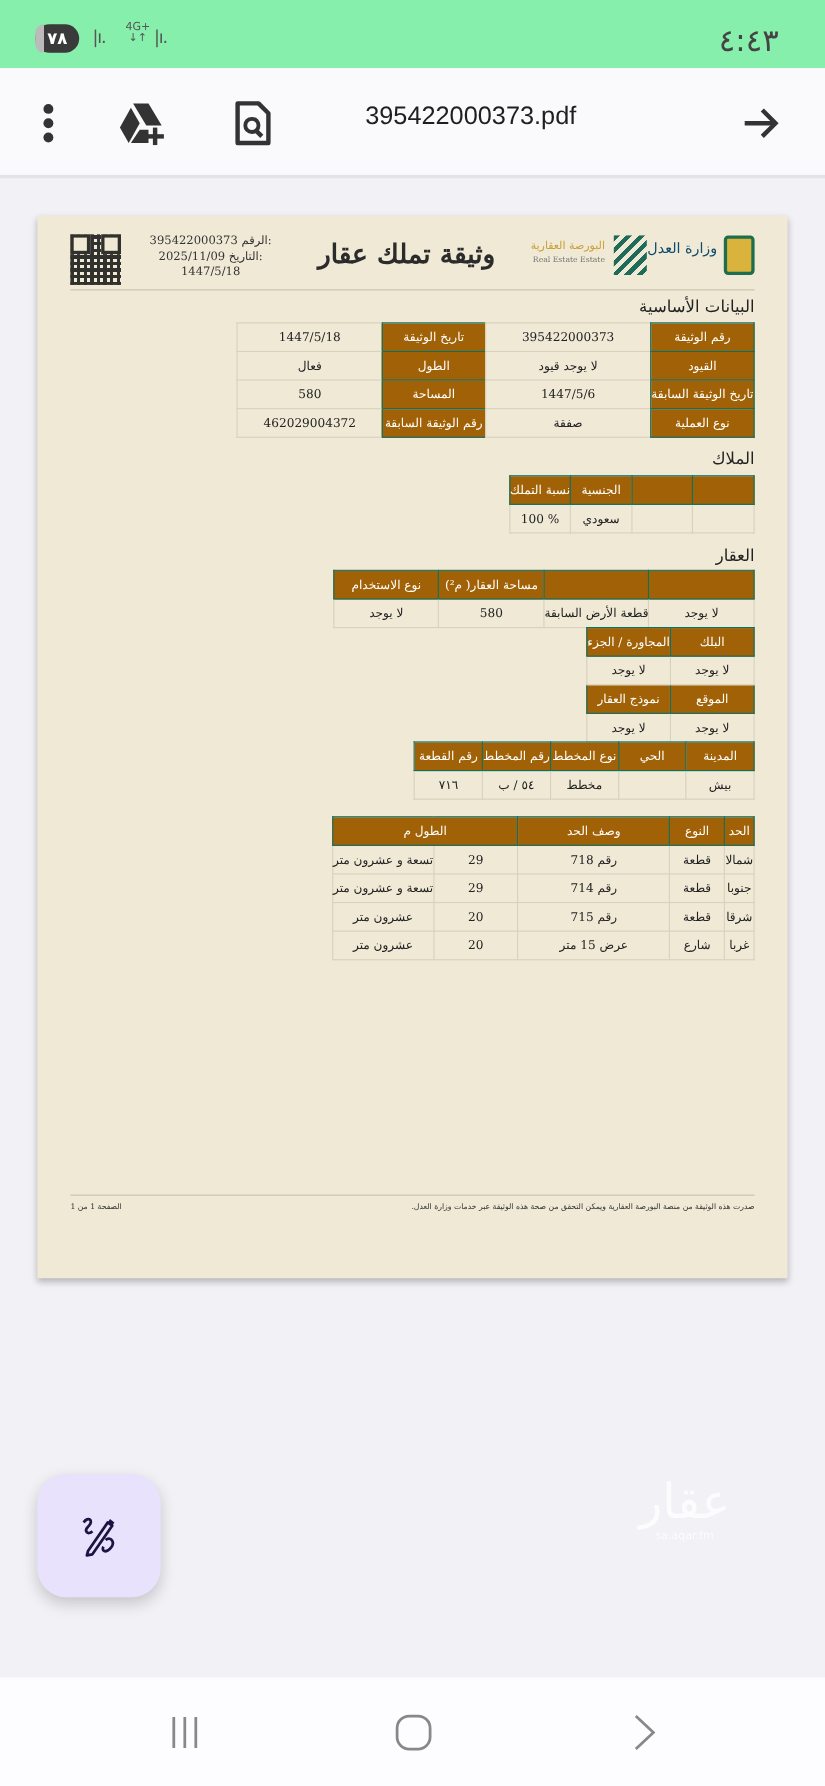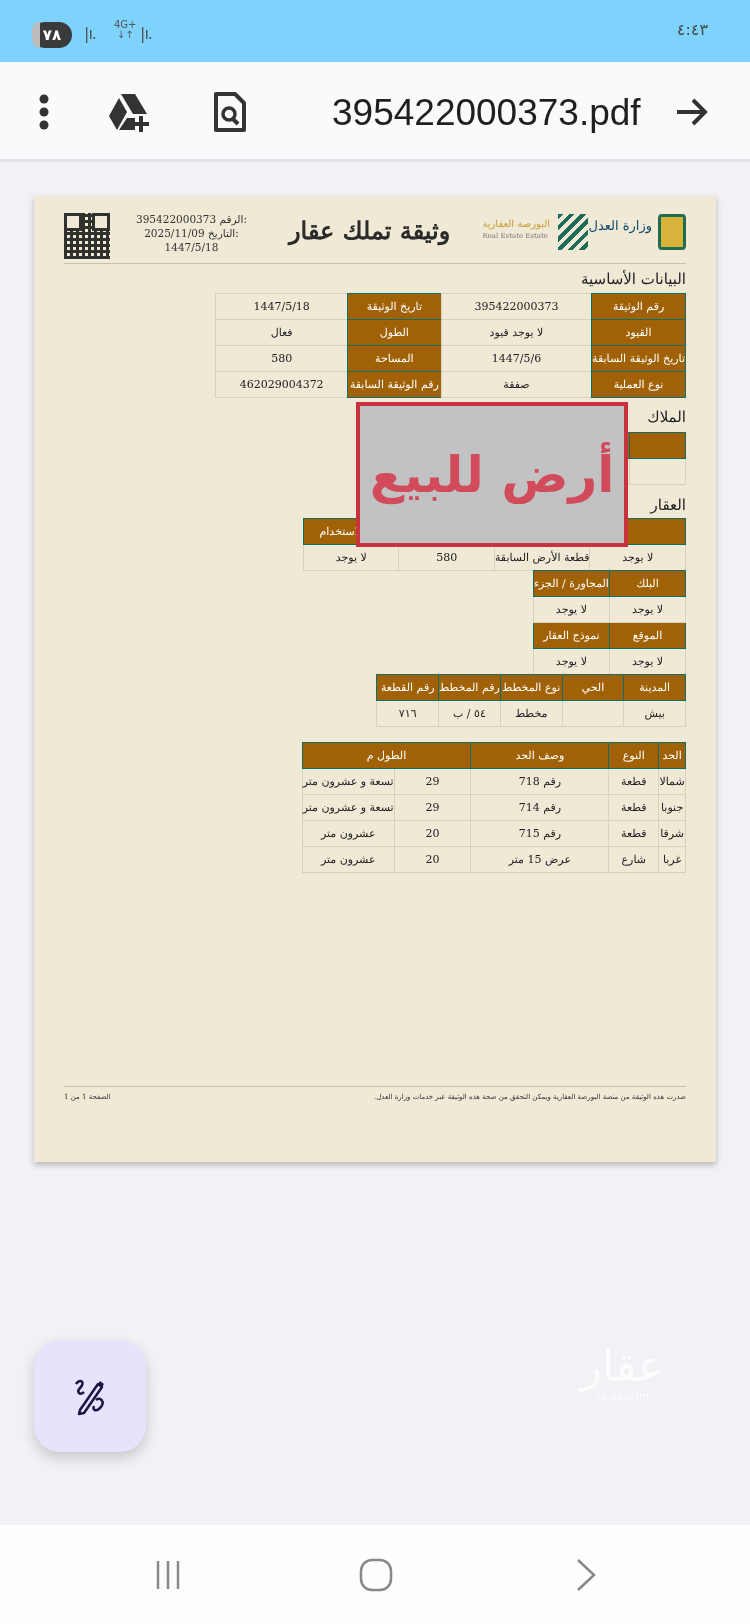--- a/index.html
+++ b/index.html
@@ -1,41 +1,41 @@
 <!DOCTYPE html>
 <html><head>
   <meta charset="utf-8">
   <style>
     * { box-sizing: border-box; margin: 0; padding: 0; }
     html, body { width: 750px; height: 1624px; overflow: hidden; background: #f2f1f6; font-family: "DejaVu Sans", sans-serif; }
-    .status-bar { position: absolute; top: 0; left: 0; width: 750px; height: 62px; background: #7dd3fc; }
+    .status-bar { position: absolute; top: 0; left: 0; width: 750px; height: 62px; background: #86efac; }
     .battery { position: absolute; left: 32px; top: 22px; width: 40px; height: 26px; border-radius: 13px; background: #3a3a3a; color: #fff; font-size: 15px; font-weight: bold; text-align: center; line-height: 26px; }
     .battery::before { content: ""; position: absolute; left: 0; top: 0; width: 8px; height: 26px; border-radius: 13px 0 0 13px; background: #bbb; }
     .signal { position: absolute; top: 24px; font-size: 16px; color: #555; letter-spacing: -1px; }
     .net { position: absolute; left: 114px; top: 20px; font-size: 10px; color: #555; line-height: 10px; text-align: center; }
-    .clock { position: absolute; right: 42px; top: 20px; font-size: 16px; color: #444; font-family: "DejaVu Sans", sans-serif; }
+    .clock { position: absolute; right: 42px; top: 20px; font-size: 28px; color: #444; font-family: "DejaVu Sans", sans-serif; }
     .toolbar { position: absolute; top: 62px; left: 0; width: 750px; height: 100px; background: #fafafc; border-bottom: 3px solid #e3e2e8; }
     .tb-icon { position: absolute; top: 26px; width: 48px; height: 48px; display: flex; align-items: center; justify-content: center; }
-    .filename { position: absolute; left: 332px; top: 30px; font-size: 37px; color: #1f1f1f; font-family: "Liberation Sans", sans-serif; }
+    .filename { position: absolute; left: 332px; top: 30px; font-size: 23px; color: #1f1f1f; font-family: "Liberation Sans", sans-serif; }
     .viewer { position: absolute; top: 165px; left: 0; width: 750px; height: 1360px; background: #f2f1f6; }
     .page { position: absolute; left: 34px; top: 31px; width: 682px; height: 966px; background: #efe9d6; box-shadow: 0 3px 6px rgba(0,0,0,0.25); direction: rtl; font-family: "DejaVu Serif", serif; color: #222; }
     .doc-header { position: absolute; top: 12px; left: 30px; right: 30px; height: 56px; border-bottom: 1px solid #c7c0aa; }
     .qr { position: absolute; left: 0; top: 5px; width: 46px; height: 46px; background:
       repeating-linear-gradient(90deg, #111 0 3px, transparent 3px 6px),
       repeating-linear-gradient(0deg, #111 0 3px, #efe9d6 3px 6px); opacity: 0.85; }
     .qr::before, .qr::after { content: ""; position: absolute; width: 12px; height: 12px; border: 3px solid #111; background: #efe9d6; }
     .qr::before { left: 0; top: 0; }
     .qr::after { right: 0; top: 0; }
     .meta { position: absolute; left: 72px; top: 4px; font-size: 10.5px; line-height: 14px; text-align: center; direction: ltr; color: #333; }
     .doc-title { position: absolute; left: 225px; top: 8px; font-size: 24px; font-weight: bold; color: #2b2b2b; }
     .logos { position: absolute; right: 0; top: 4px; width: 210px; height: 46px; direction: ltr; }
     .logo-moj { position: absolute; right: 0; top: 2px; width: 28px; height: 36px; background: #d9b33b; border: 3px solid #1e6e4e; border-radius: 4px; }
     .logo-moj-text { position: absolute; right: 34px; top: 6px; font-size: 13px; color: #0c4a6e; }
     .logo-rem { position: absolute; right: 98px; top: 2px; width: 30px; height: 36px; background: repeating-linear-gradient(135deg, #1f6b59 0 4px, transparent 4px 8px); }
-    .logo-rem-text { position: absolute; right: 136px; top: 5px; font-size: 10px; color: #c9a03a; text-align: left; line-height: 13px; }
+    .logo-rem-text { position: absolute; right: 136px; top: 5px; font-size: 10px; color: #c9a03a; text-align: right; line-height: 13px; }
     .section-title { position: absolute; right: 30px; font-size: 15px; color: #222; margin-left: 40px; }
     .tbl { position: absolute; left: 44px; right: 30px; border-collapse: collapse; font-size: 11px; }
     .tbl td, .tbl th { border: 1px solid #d8d1bb; height: 26px; text-align: center; font-weight: normal; }
     .tbl th, .tbl td.h { background: #a16207; color: #fff; border-color: #0e6f63; }
     .tbl td { color: #222; }
     .overlay { position: absolute; left: 322px; top: 206px; width: 272px; height: 145px; background: #c2c2c4; border: 4px solid #c9323f; direction: rtl; display: flex; align-items: center; justify-content: center; }
     .overlay span { font-size: 50px; font-weight: bold; color: #d24b5a; font-family: "DejaVu Sans", sans-serif; }
     .doc-footer { position: absolute; left: 30px; right: 30px; top: 890px; border-top: 1px solid #c7c0aa; padding-top: 6px; font-size: 7px; color: #333; }
     .doc-footer .left { position: absolute; left: 0; top: 6px; }
     .doc-footer .right { position: absolute; right: 0; top: 6px; }
@@ -247,23 +247,20 @@
       <tr>
         <td>غربا</td>
         <td>شارع</td>
         <td>عرض 15 متر</td>
         <td>20</td>
         <td>عشرون متر</td>
       </tr>
     </tbody>
       </table>
 
-    <div class="overlay">
-      <span>أرض للبيع</span>
-    </div>
 
     <div class="doc-footer">
       <div class="right">صدرت هذه الوثيقة من منصة البورصة العقارية ويمكن التحقق من صحة هذه الوثيقة عبر خدمات وزارة العدل.</div>
       <div class="left">الصفحة 1 من 1</div>
     </div>
   </div>
 </div>
 
 <div class="watermark">
   <span>عقار</span>

